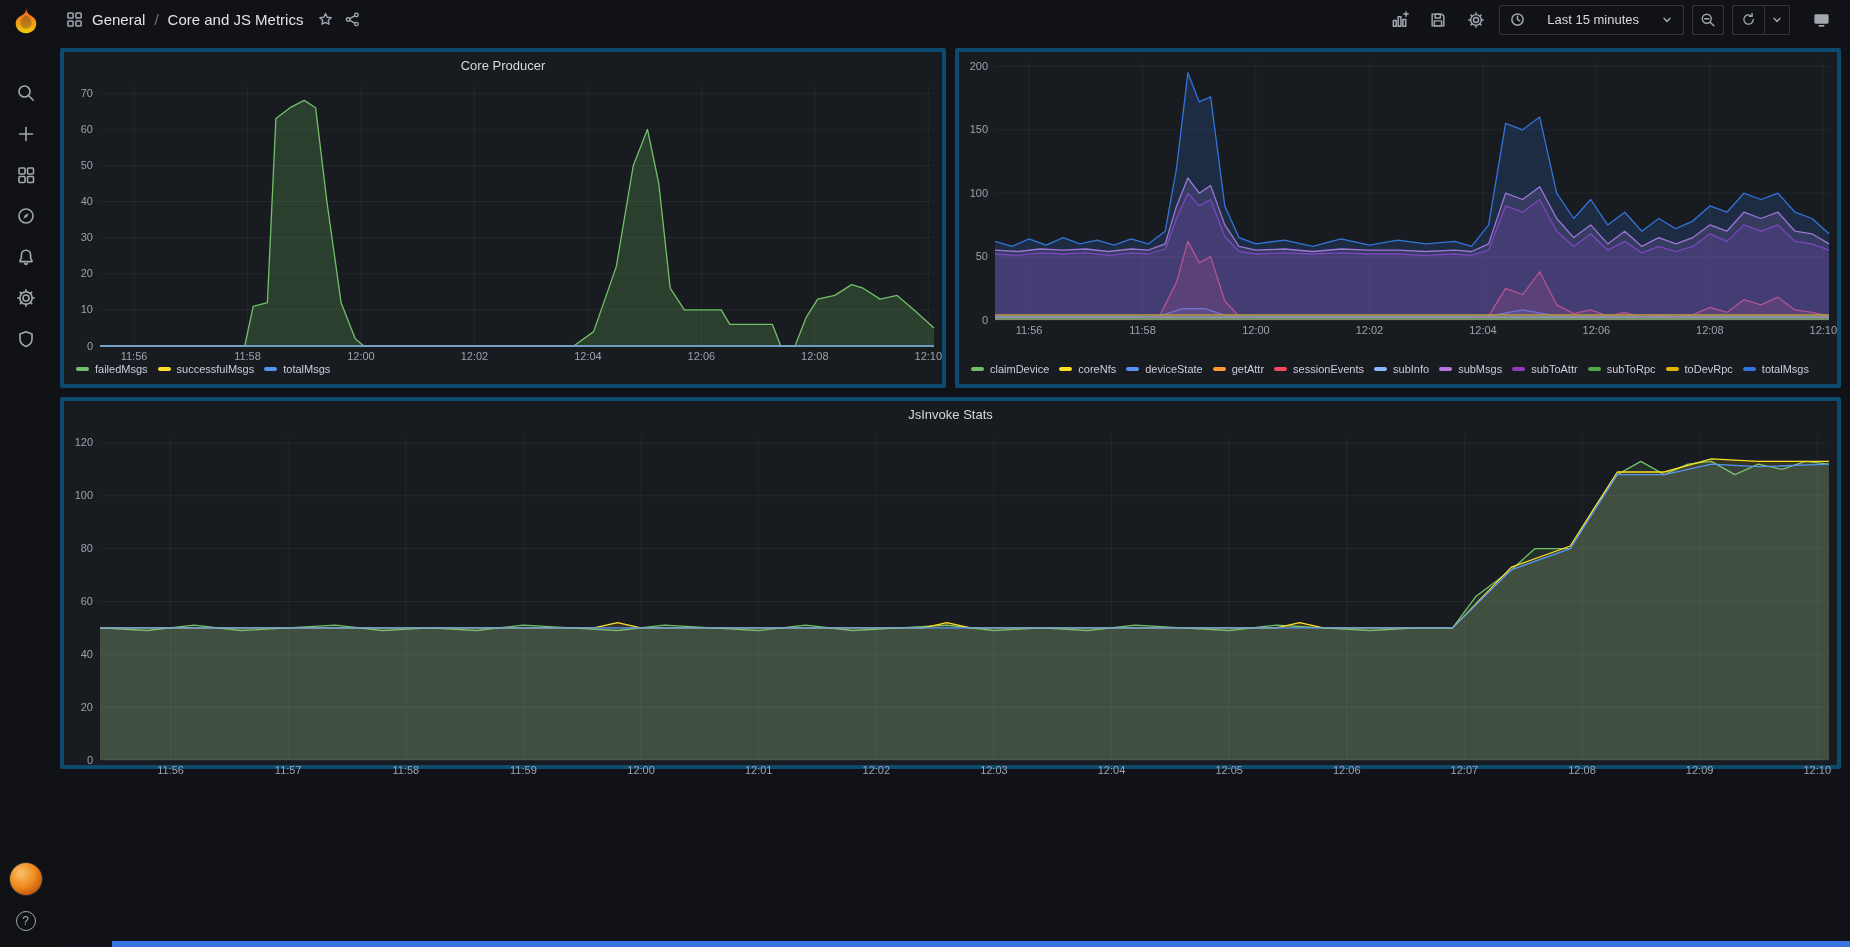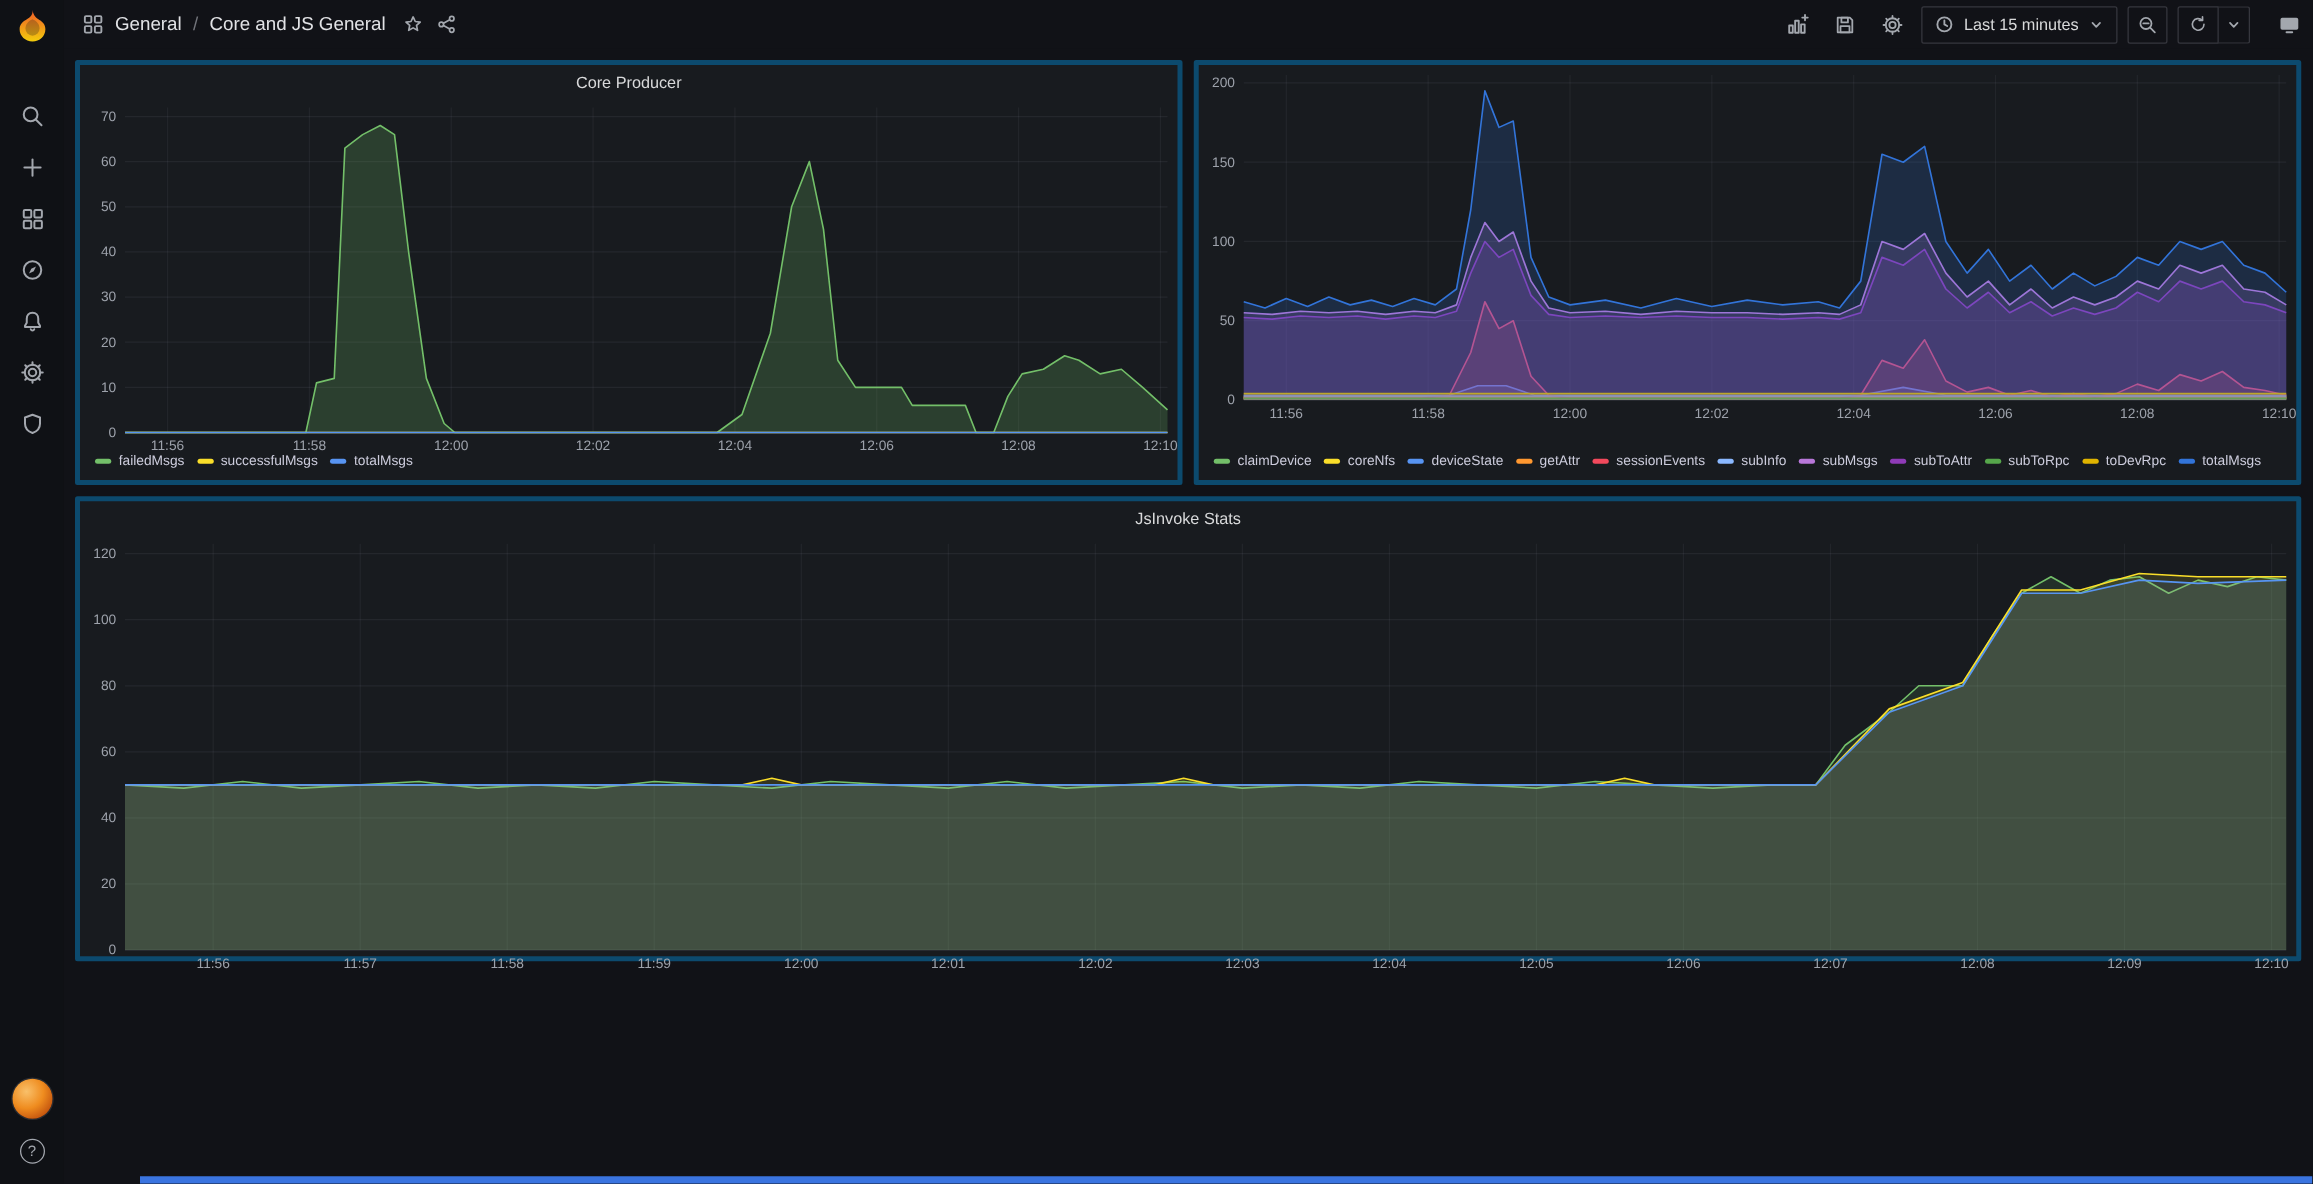--- a/index.html
+++ b/index.html
@@ -19,29 +19,29 @@
   .avatar { width:32px; height:32px; border-radius:50%;
             background:radial-gradient(circle at 35% 32%, #f9c06a 0%, #ef8c1f 45%, #c85a10 75%, #7d3a08 100%);
             box-shadow:0 0 0 1px #2a2d33; cursor:pointer; }
   .help-badge { width:20px; height:20px; border:1.6px solid #a3a7ae; border-radius:50%;
                 display:flex; align-items:center; justify-content:center; font-size:12px; color:#a3a7ae; cursor:pointer; }
 
   
   .main { flex:1; display:flex; flex-direction:column; height:100%; min-width:0; }
 
   .topbar { height:39px; flex-shrink:0; display:flex; align-items:center; gap:9px;
-            padding:0 4px 0 14px; background:#111217; }
+            padding:0 14px 0 14px; background:#111217; }
   .crumb { display:flex; align-items:center; gap:9px; font-size:15px; color:#e2e3e6; }
   .crumb .sep { color:#73757c; }
   .crumb-link { cursor:pointer; }
   .tb-actions { margin-left:auto; display:flex; align-items:center; gap:8px; }
   .tb-iconbtn { width:30px; height:30px; display:flex; align-items:center; justify-content:center;
                 cursor:pointer; border-radius:2px; }
   .tb-btn { height:30px; border:1px solid rgba(204,204,220,0.2); border-radius:2px;
-            display:flex; align-items:center; gap:8px; padding:0 10px; font-size:13px;
+            display:flex; align-items:center; gap:22px; padding:0 10px; font-size:13px;
             color:#d8d9da; cursor:pointer; background:transparent; }
   .btn-group { display:flex; }
   .btn-group .tb-btn { border-radius:0; }
   .btn-group .tb-btn:first-child { border-radius:2px 0 0 2px; }
   .btn-group .tb-btn:last-child { border-radius:0 2px 2px 0; border-left:0; padding:0 6px; }
   .tv-btn { margin-left:8px; }
 
   
   .content { flex:1; padding:9px; display:flex; flex-direction:column; gap:9px; overflow:hidden; }
   .row1 { display:flex; gap:9px; height:340px; flex-shrink:0; }
@@ -138,21 +138,21 @@
         <span class="side-icon" style="width:18px;height:18px;">
           <svg class="icon" viewBox="0 0 18 18" width="17" height="17">
               <rect x="2" y="2" width="5.5" height="5.5" rx="1"></rect>
               <rect x="10.5" y="2" width="5.5" height="5.5" rx="1"></rect>
               <rect x="2" y="10.5" width="5.5" height="5.5" rx="1"></rect>
               <rect x="10.5" y="10.5" width="5.5" height="5.5" rx="1"></rect>
             </svg>
         </span>
         <span class="crumb-link">General</span>
         <span class="sep">/</span>
-        <span>Core and JS General</span>
+        <span>Core and JS Metrics</span>
         <span class="side-icon" style="width:18px;height:18px;margin-left:4px;">
           <svg class="icon" viewBox="0 0 20 20" width="17" height="17">
               <path d="M10 3l2 4.3 4.7.5-3.5 3.2.95 4.6L10 13.3l-4.15 2.3.95-4.6L3.3 7.8l4.7-.5z"></path>
             </svg>
         </span>
         <span class="side-icon" style="width:18px;height:18px;">
           <svg class="icon" viewBox="0 0 20 20" width="17" height="17">
               <circle cx="4.8" cy="10" r="2.1"></circle>
               <circle cx="14.6" cy="4.6" r="2.1"></circle>
               <circle cx="14.6" cy="15.4" r="2.1"></circle>

